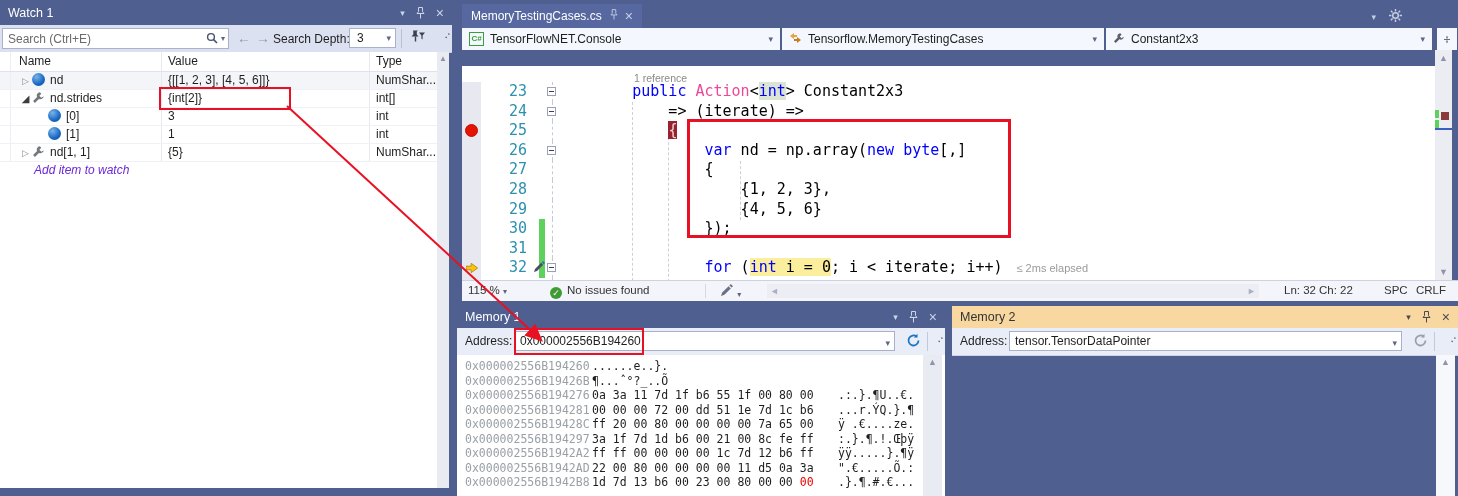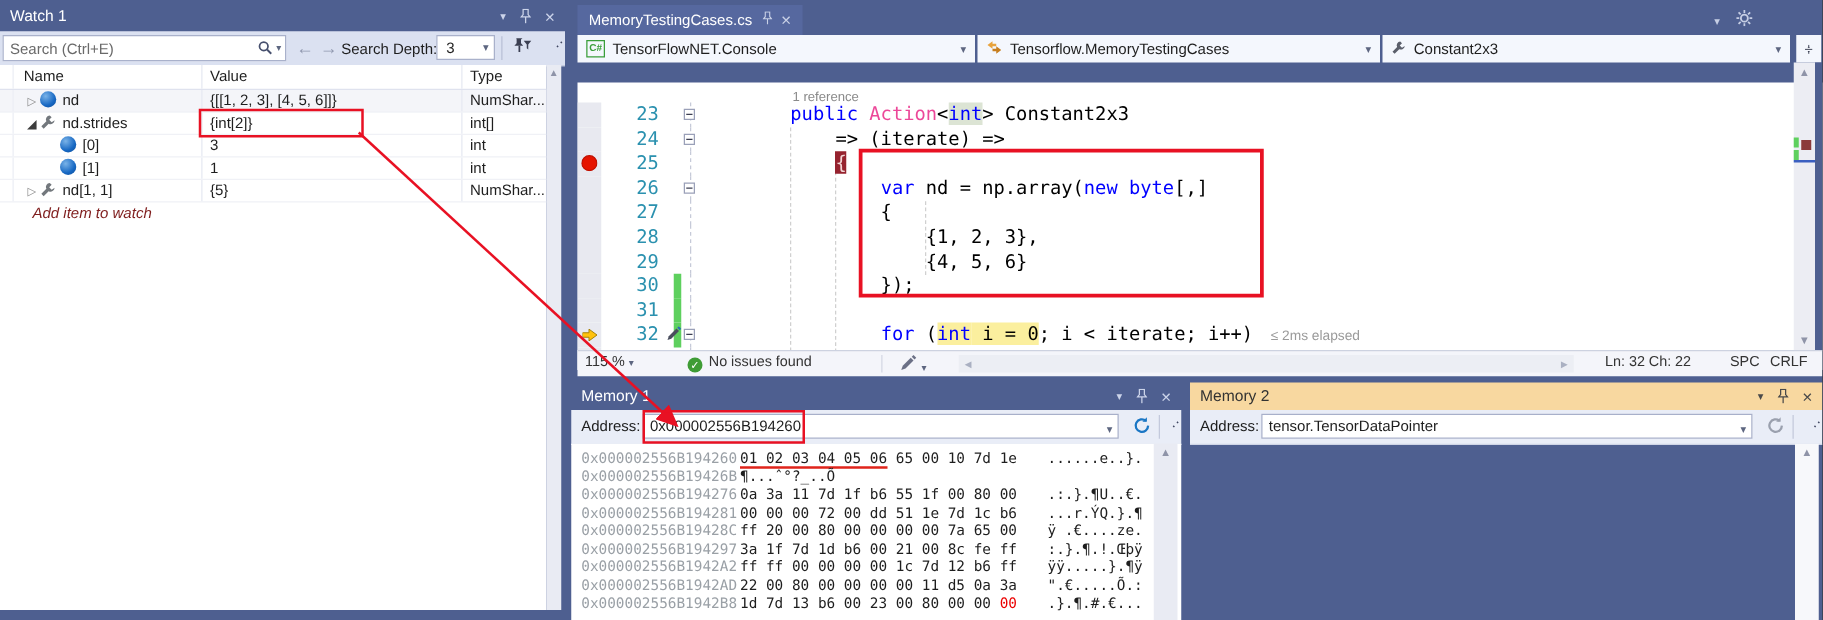--- a/index.html
+++ b/index.html
@@ -39,21 +39,21 @@
   .c0{width:10px;flex:none;border-right:1px solid #eceef5;}
   .c1{width:150px;flex:none;padding-left:8px;box-sizing:border-box;}
   .c2{width:208px;flex:none;padding-left:6px;box-sizing:border-box;border-left:1px solid #e6e9f2;}
   .c3{flex:1;padding-left:6px;box-sizing:border-box;border-left:1px solid #e6e9f2;}
   .wrow{display:flex;height:17px;line-height:17px;border-bottom:1px solid #f0f1f6;}
   .wrow:first-child{background:#f4f5f9;}
   .exp{display:inline-block;width:13px;font-size:9px;color:#8a8a8a;text-align:center;}
   .exp.open{color:#3c3c3c;font-size:10px;}
   .ic{display:inline-block;width:13px;height:13px;vertical-align:-2px;margin-right:5px;}
   .ic-sphere{border-radius:50%;background:radial-gradient(circle at 35% 30%,#7ab3e8,#1768c3 60%,#0d4a94);}
-  .additem{font-style:italic;color:#7f1d1d;padding-left:26px;height:17px;line-height:17px;}
+  .additem{font-style:italic;color:#6d28d9;padding-left:26px;height:17px;line-height:17px;margin-left:8px;}
   .wscroll{position:absolute;top:52px;right:3px;width:12px;bottom:4px;background:#e9ebf3;
            text-align:center;color:#8f94a8;font-size:8px;padding-top:2px;box-sizing:border-box;}
   
   #editor{left:462px;top:0;width:996px;height:300px;}
   .tab{position:absolute;left:0;top:4px;height:24px;background:#56689f;color:#fff;font-size:12px;
        display:flex;align-items:center;padding:0 9px;gap:8px;}
   .tab .ticons{display:flex;gap:7px;color:#c9d1e6;align-items:center;}
   .ts-icons{position:absolute;right:56px;top:8px;display:flex;gap:13px;color:#c6cee4;align-items:center;}
   .navbar{position:absolute;top:28px;left:0;right:0;height:22px;}
   .navbox{position:absolute;top:0;height:22px;background:#f4f7fd;display:flex;align-items:center;
@@ -433,21 +433,21 @@
       <span class="refresh" style="left:449px;color:#1a76c4">
         <svg width="15" height="15" viewBox="0 0 15 15">
             <path d="M12.5 7.5a5 5 0 1 1-1.7-3.8" fill="none" stroke="currentColor" stroke-width="1.8"></path>
             <path d="M11.5 0.8v3.6H7.9z" fill="currentColor"></path>
           </svg>
       </span>
       <span class="addrsep" style="left:470px"></span>
       <span class="overflow" style="top:2px">..</span>
     </div>
     <div class="memcontent" id="mem1-content">
-        <div class="mrow"><span class="maddr">0x000002556B194260</span><span class="mhex"><span class="ul">01 02 03 04 05 06</span><span> 65 00 10 7d 1e</span></span><span class="mascii">......e..}.</span></div>
+        <div class="mrow"><span class="maddr">0x000002556B194260</span><span class="mascii">......e..}.</span></div>
         <div class="mrow"><span class="maddr">0x000002556B19426B</span><span class="mascii">¶...ˆ°?_..Õ</span></div>
         <div class="mrow"><span class="maddr">0x000002556B194276</span><span class="mhex"><span>0a 3a 11 7d 1f b6 55 1f 00 80 00</span></span><span class="mascii">.:.}.¶U..€.</span></div>
         <div class="mrow"><span class="maddr">0x000002556B194281</span><span class="mhex"><span>00 00 00 72 00 dd 51 1e 7d 1c b6</span></span><span class="mascii">...r.ÝQ.}.¶</span></div>
         <div class="mrow"><span class="maddr">0x000002556B19428C</span><span class="mhex"><span>ff 20 00 80 00 00 00 00 7a 65 00</span></span><span class="mascii">ÿ .€....ze.</span></div>
         <div class="mrow"><span class="maddr">0x000002556B194297</span><span class="mhex"><span>3a 1f 7d 1d b6 00 21 00 8c fe ff</span></span><span class="mascii">:.}.¶.!.Œþÿ</span></div>
         <div class="mrow"><span class="maddr">0x000002556B1942A2</span><span class="mhex"><span>ff ff 00 00 00 00 1c 7d 12 b6 ff</span></span><span class="mascii">ÿÿ.....}.¶ÿ</span></div>
         <div class="mrow"><span class="maddr">0x000002556B1942AD</span><span class="mhex"><span>22 00 80 00 00 00 00 11 d5 0a 3a</span></span><span class="mascii">".€.....Õ.:</span></div>
         <div class="mrow"><span class="maddr">0x000002556B1942B8</span><span class="mhex"><span>1d 7d 13 b6 00 23 00 80 00 00 </span><span class="redbyte">00</span></span><span class="mascii">.}.¶.#.€...</span></div>
       </div>
     <div class="memscroll">▲</div>

